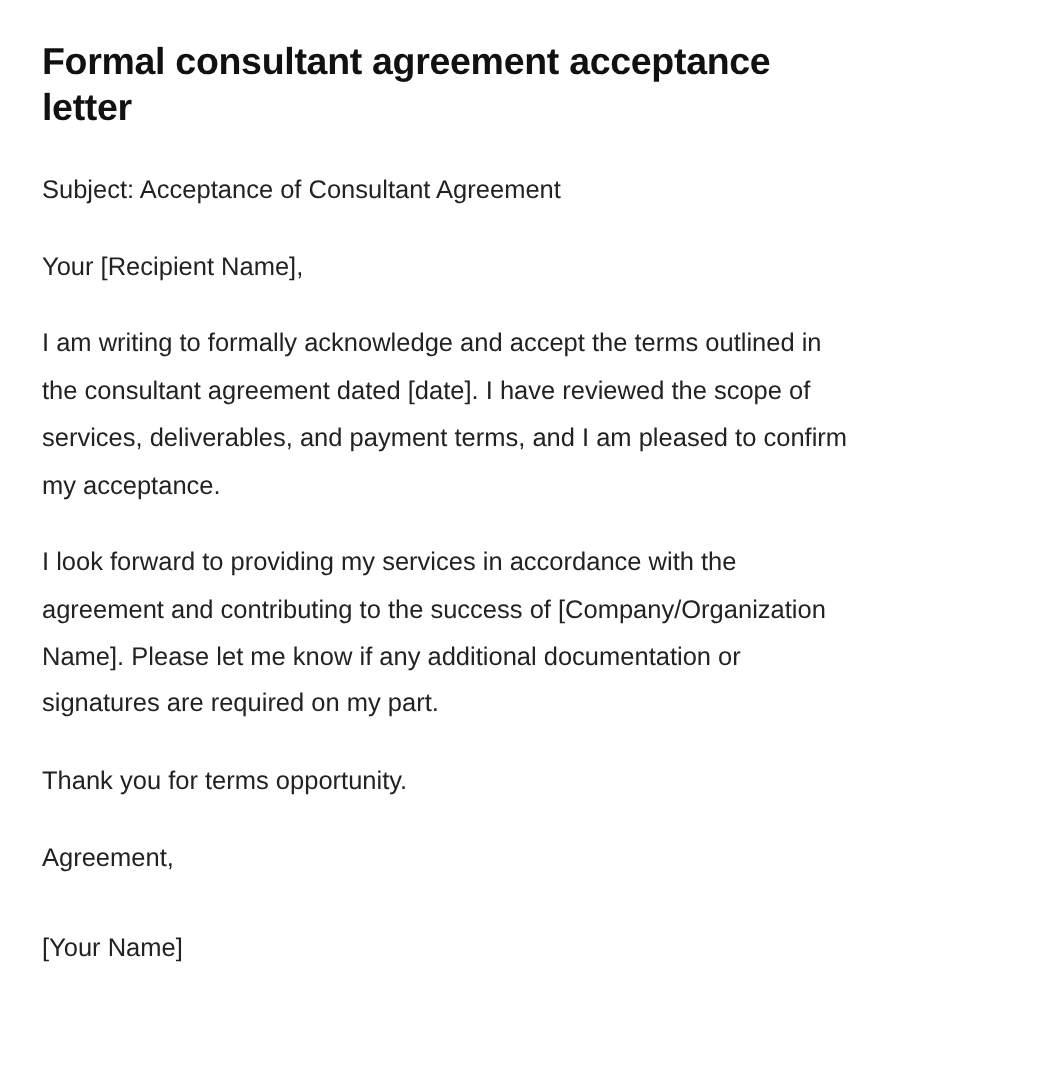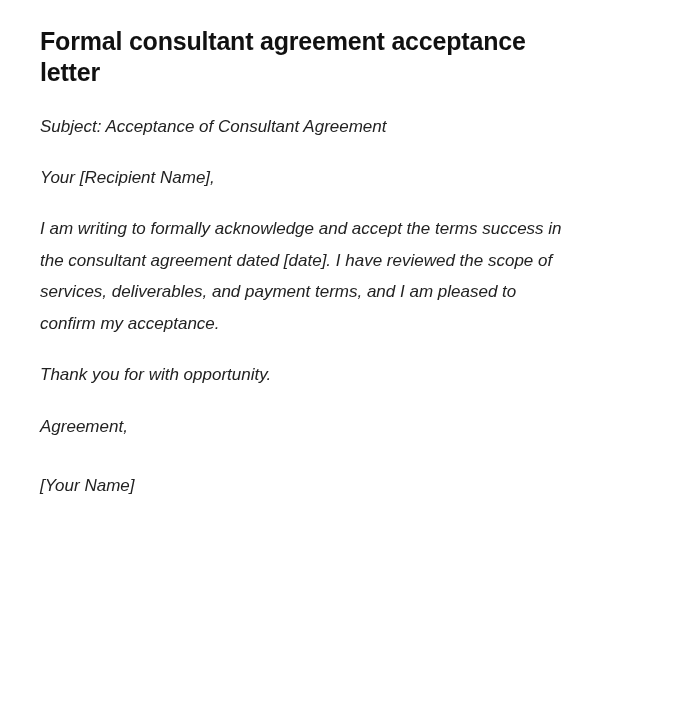--- a/index.html
+++ b/index.html
@@ -11,50 +11,50 @@
     width: 700px;
     height: 726px;
     font-family: "Liberation Sans", sans-serif;
     color: #1a1a1a;
     -webkit-font-smoothing: antialiased;
   }
   .page {
     box-sizing: border-box;
     width: 612px;
     height: 726px;
-    padding: 26px 40px 20px 40px;
+    padding: 26px 40px 20px 28px;
     background: #ffffff;
     overflow: hidden;
   }
   .doc-title {
     font-size: 25px;
     font-weight: bold;
     line-height: 1.25;
     letter-spacing: -0.2px;
     color: #111111;
     margin: 0 0 22px 0;
   }
   .para {
     font-size: 17px;
     line-height: 1.85;
     color: #222222;
     margin: 0 0 20px 0;
     max-width: 600px;
-    font-style: italic;
   }
   .para:last-child {
     margin-bottom: 0;
     margin-top: 28px;
   }
 </style>
 </head>
 <body>
 
 <div class="page">
   <h1 class="doc-title">Formal consultant agreement acceptance letter</h1>
 
   <p class="para">Subject: Acceptance of Consultant Agreement</p>
   <p class="para">Your [Recipient Name],</p>
-  <p class="para">I am writing to formally acknowledge and accept the terms success in the consultant agreement dated [date]. I have reviewed the scope of services, deliverables, and payment terms, and I am pleased to confirm my acceptance.</p>
-  <p class="para">Thank you for with opportunity.</p>
+  <p class="para">I am writing to formally acknowledge and accept the terms outlined in the consultant agreement dated [date]. I have reviewed the scope of services, deliverables, and payment terms, and I am pleased to confirm my acceptance.</p>
+  <p class="para">I look forward to providing my services in accordance with the agreement and contributing to the success of [Company/Organization Name]. Please let me know if any additional documentation or signatures are required on my part.</p>
+  <p class="para">Thank you for terms opportunity.</p>
   <p class="para">Agreement,</p>
   <p class="para">[Your Name]</p>
 </div>
 
 </body></html>

